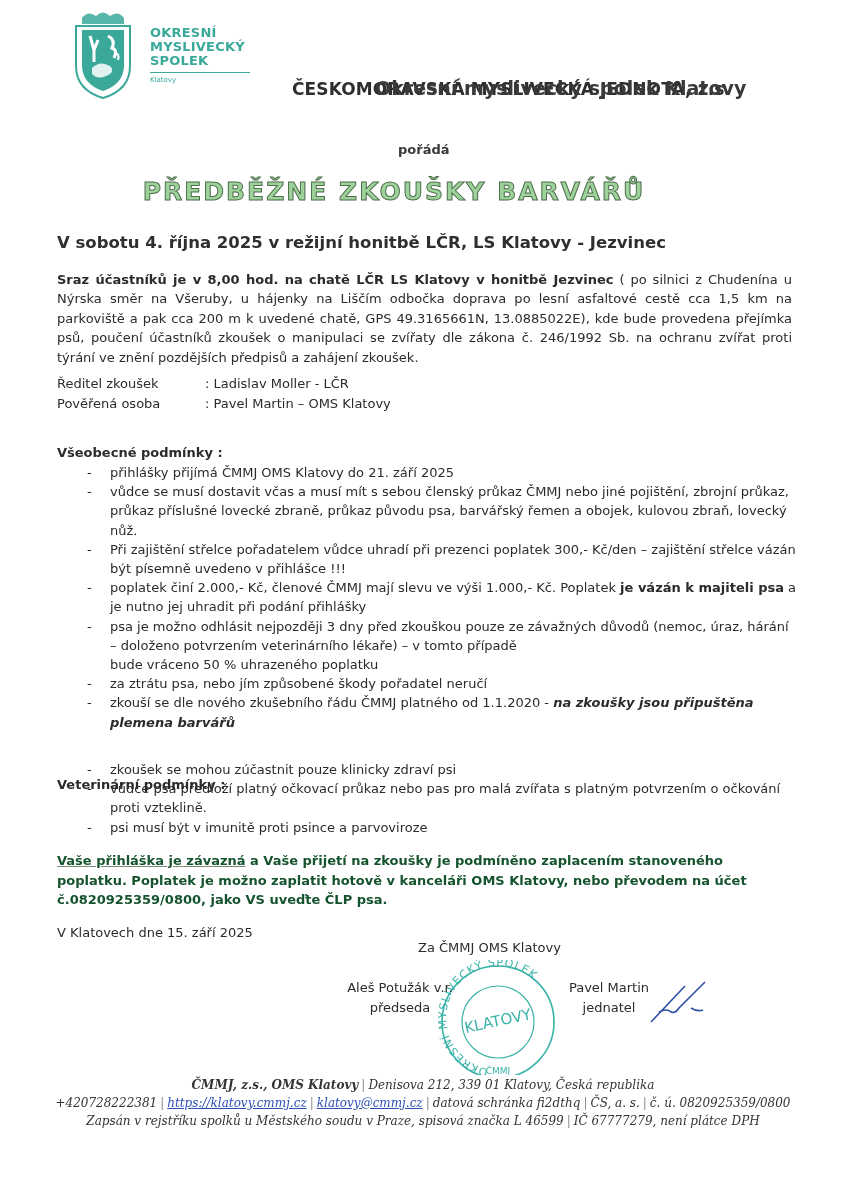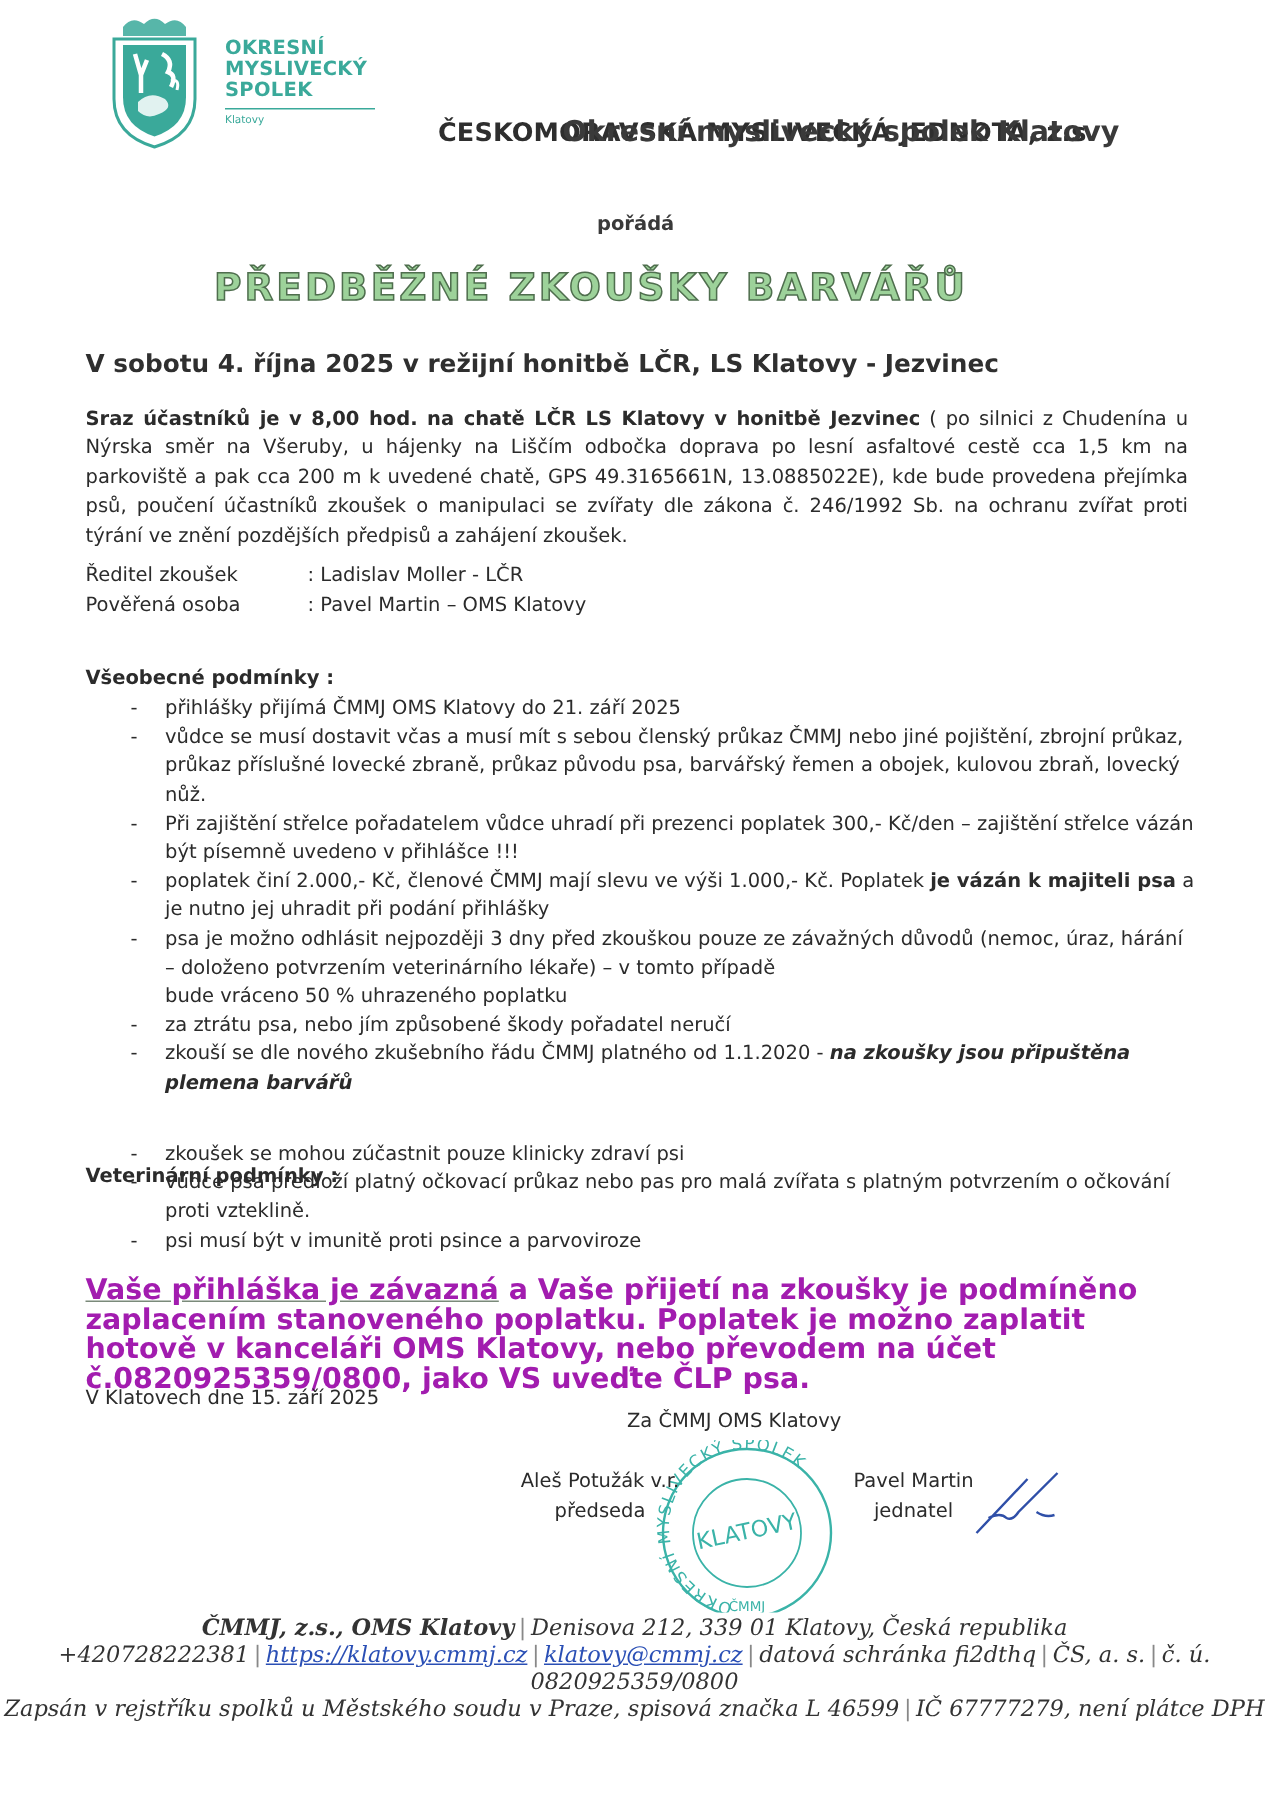--- a/index.html
+++ b/index.html
@@ -44,30 +44,30 @@
 
   .sec-title { font-size: 13px; font-weight: bold; }
   .gen-title { left: 57px; top: 445px; }
   .list { position: absolute; left: 87px; width: 712px; font-size: 13px; line-height: 19.2px; }
   .list li { list-style: none; position: relative; padding-left: 23px; }
   .list li .dash { position: absolute; left: 0; top: 0; }
   .gen-list { top: 463px; }
   .vet-title { left: 57px; top: 777px; }
   .vet-list { top: 760px; }
 
-  .pay { left: 57px; top: 851px; width: 740px; font-size: 19px; line-height: 19.5px; font-weight: bold; color: #a21caf; }
+  .pay { left: 57px; top: 851px; width: 740px; font-size: 13px; line-height: 19.5px; font-weight: bold; color: #14532d; }
   .pay .u { text-decoration: underline; text-decoration-color: #7a8a7a; }
   .place-date { left: 57px; top: 925px; font-size: 13px; text-align: right; }
   .za { left: 418px; top: 940px; font-size: 13px; }
   .sig1 { left: 337px; top: 978px; font-size: 13px; line-height: 19.5px; text-align: center; width: 126px; }
   .sig2 { left: 556px; top: 978px; font-size: 13px; line-height: 19.5px; text-align: center; width: 106px; }
   .stamp { left: 423px; top: 960px; width: 150px; height: 115px; }
   .signature { left: 645px; top: 978px; width: 80px; height: 50px; }
 
-  .footer { left: 0; width: 846px; top: 1076px; text-align: center; font-family: "DejaVu Serif", serif; font-style: italic; font-size: 15px; line-height: 18px; color: #333; }
+  .footer { left: 0; width: 846px; top: 1076px; text-align: center; font-family: "DejaVu Serif", serif; font-style: italic; font-size: 12px; line-height: 18px; color: #333; }
   .footer .fb { font-weight: bold; }
   .footer a { color: #2a4fb5; text-decoration: underline; }
   .footer .sep { color: #888; font-style: normal; margin: 0 3px; }
 </style>
 </head>
 <body>
 
 <div class="abs logo">
   <svg width="70" height="92" viewBox="0 0 70 92">
     <path d="M14 8 Q20 0 28 6 Q35 -1 42 6 Q50 0 56 8 L56 14 L14 14 Z" fill="#3aa99a" opacity="0.85"></path>

